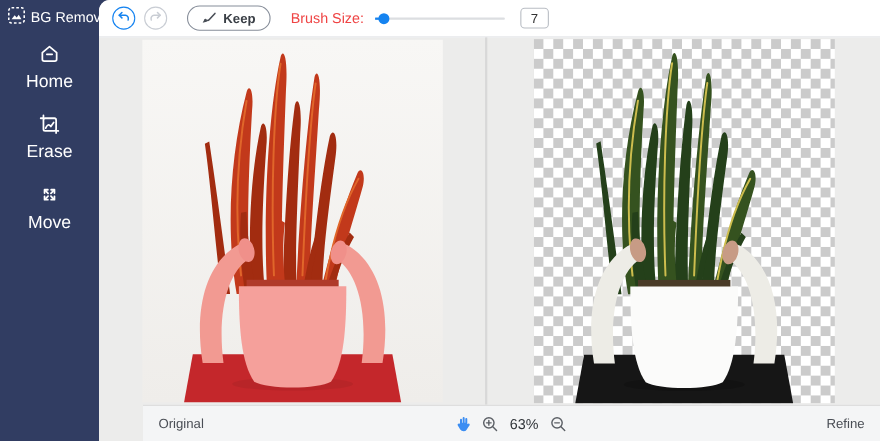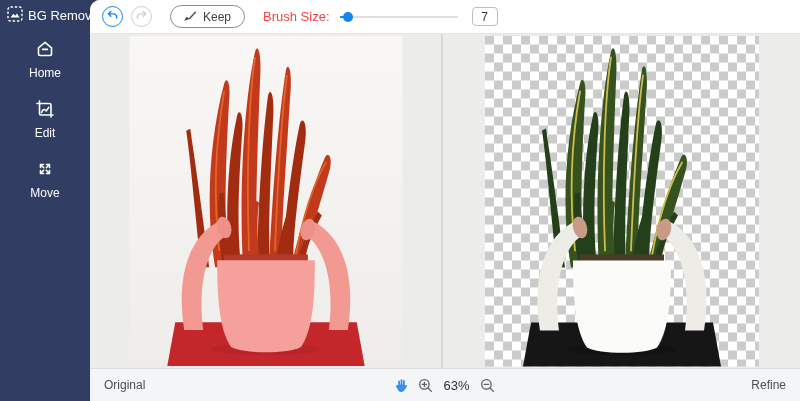--- a/index.html
+++ b/index.html
@@ -6,40 +6,40 @@
   html,body { width:800px; height:401px; overflow:hidden;
     font-family:"Liberation Sans", sans-serif; }
   .app { display:flex; width:800px; height:401px;
     background:var(--sidebar-bg,#313d62); overflow:hidden; }
 
   
   .sidebar { width:90px; flex:none; color:#fff; }
   .logo { display:flex; align-items:center; gap:5px; height:30px;
     padding:0 0 0 7px; font-size:13px; white-space:nowrap; overflow:hidden; }
   .nav-item { display:flex; flex-direction:column; align-items:center;
-    gap:6px; padding:8px 0 10px; font-size:12px; cursor:pointer; }
+    gap:6px; padding:8px 0 10px; font-size:16px; cursor:pointer; }
   .nav-item.active { background:var(--accent,#1583f0); }
   .nav-icon svg { display:block; }
 
   
   .main { flex:1; display:flex; flex-direction:column;
     border-top-left-radius:10px; overflow:hidden; background:var(--canvas-bg,#ececeb); }
 
   
   .toolbar { height:34px; flex:none; background:var(--toolbar-bg,#fff);
     border-bottom:1px solid #e4e6e8; display:flex; align-items:center;
     padding:0 12px; }
   button { background:none; border:none; font-family:inherit; cursor:pointer; }
   .icon-btn { width:21px; height:21px; border-radius:50%;
     border:1.5px solid var(--accent,#1583f0); display:flex; align-items:center;
     justify-content:center; background:#fff; margin-right:8px; flex:none; }
   .icon-btn.disabled { border-color:var(--disabled,#c9cdd4); cursor:default; }
   .pill { height:23px; border:1px solid #868d99; border-radius:12px;
     background:#fff; display:flex; align-items:center; gap:5px; padding:0 13px;
-    font-size:12px; color:#3a3f46; margin-left:10px; }
+    font-size:12px; color:#3a3f46; margin-left:10px;font-weight:bold; }
   .brush-label { margin-left:18px; font-size:13px; color:#ef4444; }
   .slider { width:118px; height:14px; position:relative; margin-left:10px; cursor:pointer; }
   .slider .track { position:absolute; top:6px; left:0; right:0; height:2px;
     background:#dcdee1; border-radius:1px; }
   .slider .fill { position:absolute; top:6px; left:0; height:2px;
     background:var(--accent,#1583f0); }
   .slider .handle { position:absolute; top:2px; width:10px; height:10px;
     border-radius:50%; background:var(--accent,#1583f0); transform:translateX(-50%); }
   .value-box { width:26px; height:19px; border:1px solid #b9bdc4; border-radius:4px;
     font-size:12px; display:flex; align-items:center; justify-content:center;
@@ -54,21 +54,21 @@
   svg.orig   { --pedestal:#c4272b; --sleeve:#f29a92; --hand:#f0908a;
     --pot:#f5a09b; --soil:#b03a2a; --leafA:#c2391b; --leafB:#a22c10;
     --vein:#e0662a; --pot-shadow:rgba(140,30,30,.22); }
   svg.result { --pedestal:#161616; --sleeve:#edece6; --hand:#c79b85;
     --pot:#fbfbfa; --soil:#4a3b28; --leafA:#35521f; --leafB:#24401a;
     --vein:#cdbd4e; --pot-shadow:rgba(0,0,0,.18); }
 
   
   .statusbar { height:27px; flex:none; background:var(--statusbar-bg,#f4f5f6);
     border-top:1px solid #dcdcdc; display:flex; align-items:center;
-    font-size:12px; color:#4a4e55; padding:16px 14px; }
+    font-size:12px; color:#4a4e55; padding:16px 14px;margin-left:40px; }
   .sb-side { flex:1; }
   .sb-side.right { text-align:right; }
   .sb-cluster { flex:none; display:flex; align-items:center; gap:10px; }
   .sb-icon { display:flex; align-items:center; cursor:pointer; }
   .zoom-level { font-size:13px; color:#2f3338; }
 </style>
 </head>
 <body>
 
 <svg width="0" height="0" style="position:absolute" aria-hidden="true">
@@ -144,21 +144,21 @@
 
       <div class="nav-item">
         <span class="nav-icon">
           <svg width="22" height="22" viewBox="0 0 22 22" fill="none" stroke="#fff" stroke-width="1.6" stroke-linejoin="round" stroke-linecap="round">
             <rect x="5.5" y="5.5" width="11.5" height="11.5" rx="1.5"></rect>
             <path d="M5.5,3 L5.5,5.5 L3,5.5"></path>
             <path d="M17,19 L17,17 L19,17"></path>
             <path d="M7.5,14.5 C9,11.2 10.4,10.6 12.2,13 L14.8,9.4"></path>
           </svg>
         </span>
-        <span class="nav-label">Edit</span>
+        <span class="nav-label">Erase</span>
       </div>
 
       <div class="nav-item">
         <span class="nav-icon">
           <svg width="22" height="22" viewBox="0 0 22 22" fill="none" stroke="#fff" stroke-width="1.6" stroke-linejoin="round" stroke-linecap="round">
             <path d="M6.5,9.5 L6.5,6.5 L9.5,6.5"></path>
             <path d="M12.5,6.5 L15.5,6.5 L15.5,9.5"></path>
             <path d="M15.5,12.5 L15.5,15.5 L12.5,15.5"></path>
             <path d="M9.5,15.5 L6.5,15.5 L6.5,12.5"></path>
             <path d="M9.7,9.7 L7.3,7.3 M12.3,9.7 L14.7,7.3 M12.3,12.3 L14.7,14.7 M9.7,12.3 L7.3,14.7"></path>

